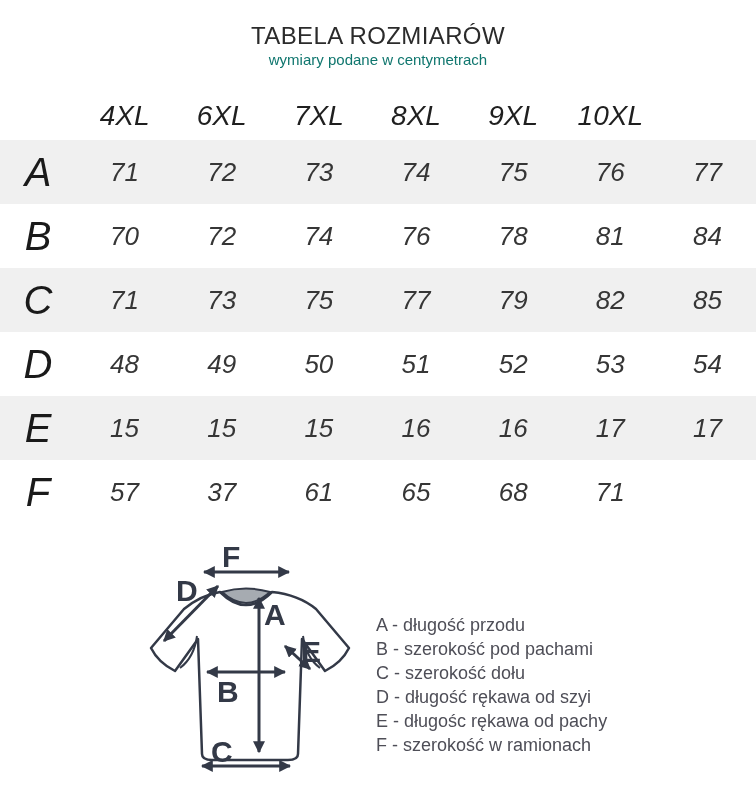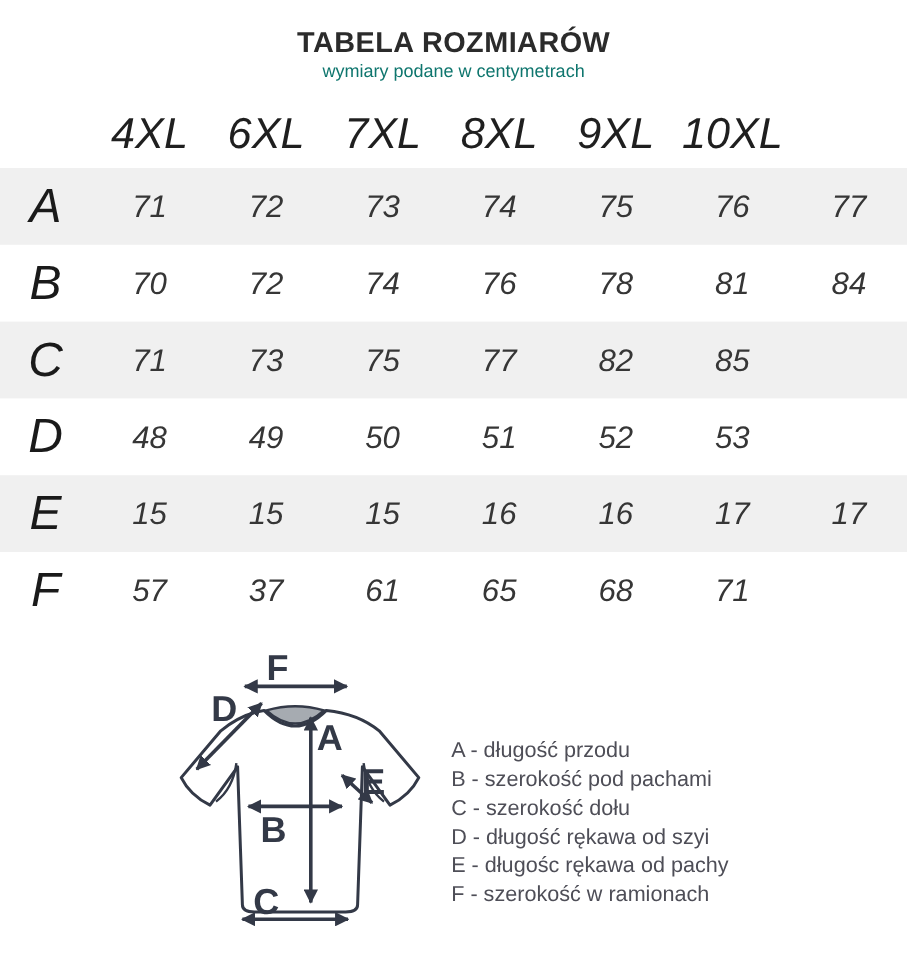--- a/index.html
+++ b/index.html
@@ -4,37 +4,37 @@
 <style>
   html,body { margin:0; padding:0; }
   body {
     width:756px; height:800px;
     background:#ffffff;
     font-family:"Liberation Sans", sans-serif;
     overflow:hidden;
   }
   .header { text-align:center; padding-top:22px; }
   .title {
-    font-size:24px; font-weight:bold; color:#2b2b2b;
+    font-size:24px; font-weight:normal; color:#2b2b2b;
     letter-spacing:0.4px;
   }
   .subtitle { font-size:15px; color:#0f766e; margin-top:1px; }
 
   .size-table { margin-top:12px; }
   .trow {
     display:grid;
     grid-template-columns:76px repeat(7, 1fr);
     align-items:center;
     height:64px;
   }
   .trow.head { height:60px; align-items:end; }
   .trow.stripe { background:#f0f0f0; }
   .cell { text-align:center; font-style:italic; }
   .hsize {
-    font-size:36px; color:#1f1f1f;
+    font-size:28px; color:#1f1f1f;
     padding-bottom:8px; white-space:nowrap;
   }
   .rlabel { font-size:40px; color:#1a1a1a; }
   .val { font-size:26px; color:#363636; }
 
   .bottom { display:flex; margin-top:15px; }
   .tshirt-svg { margin-left:140px; width:220px; height:250px; flex:0 0 auto; }
   .legend {
     padding-top:74px; margin-left:16px;
     font-size:18px; line-height:24px; color:#4e4e57;
@@ -86,32 +86,34 @@
     <div class="cell val">81</div>
     <div class="cell val">84</div>
   </div>
 
   <div class="trow stripe">
     <div class="cell rlabel">C</div>
     <div class="cell val">71</div>
     <div class="cell val">73</div>
     <div class="cell val">75</div>
     <div class="cell val">77</div>
+    <div class="cell val">79</div>
     <div class="cell val">82</div>
     <div class="cell val">85</div>
   </div>
 
   <div class="trow">
     <div class="cell rlabel">D</div>
     <div class="cell val">48</div>
     <div class="cell val">49</div>
     <div class="cell val">50</div>
     <div class="cell val">51</div>
     <div class="cell val">52</div>
     <div class="cell val">53</div>
+    <div class="cell val">54</div>
   </div>
 
   <div class="trow stripe">
     <div class="cell rlabel">E</div>
     <div class="cell val">15</div>
     <div class="cell val">15</div>
     <div class="cell val">15</div>
     <div class="cell val">16</div>
     <div class="cell val">16</div>
     <div class="cell val">17</div>

